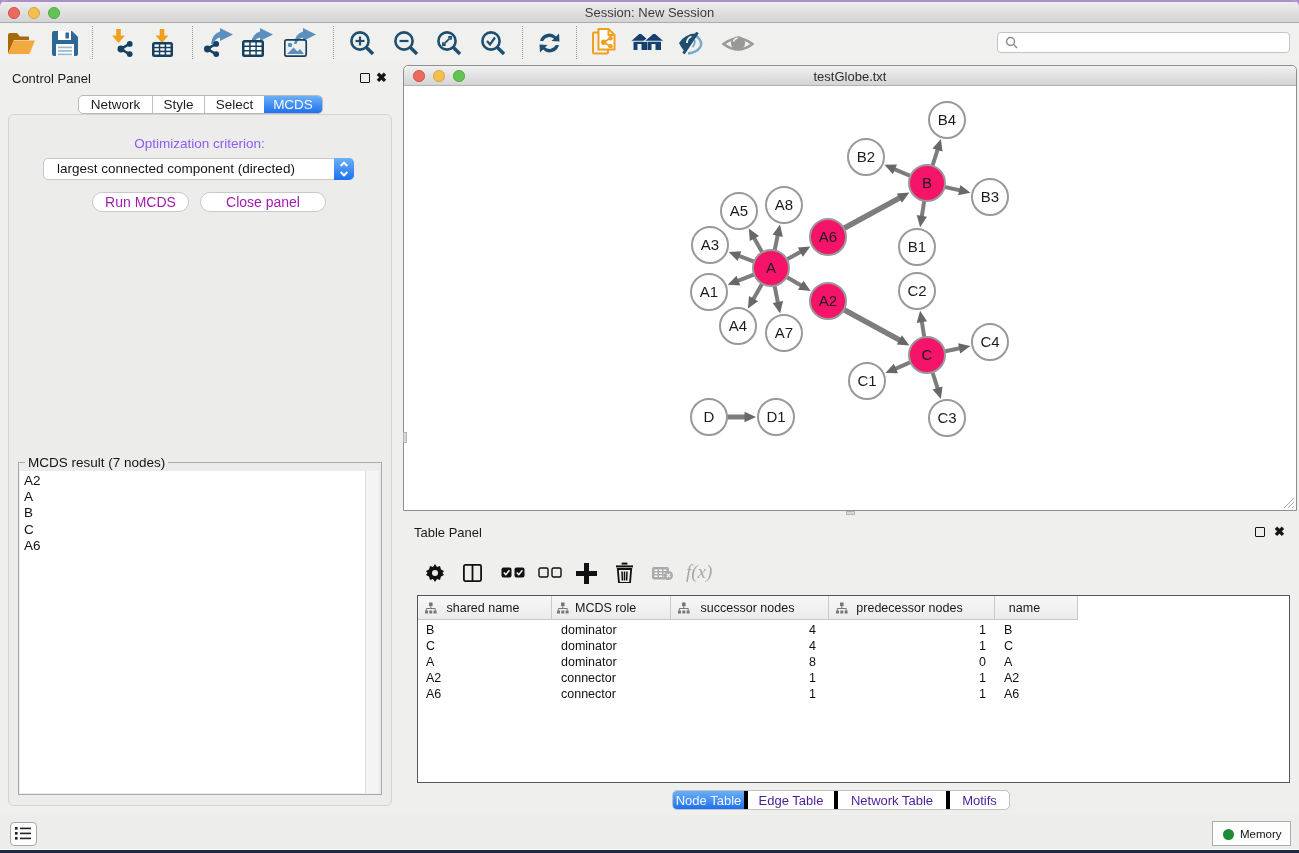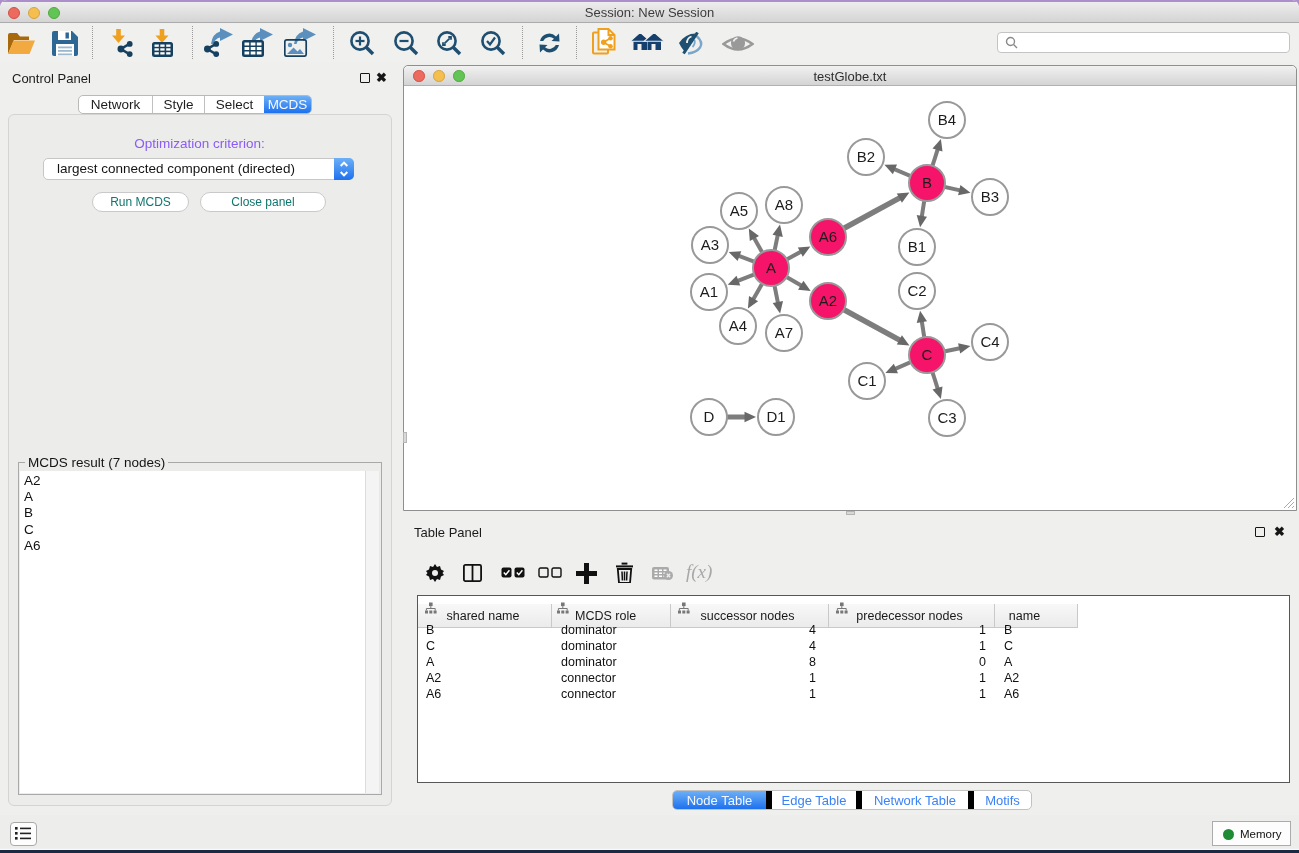--- a/index.html
+++ b/index.html
@@ -17,38 +17,38 @@
 .sq{position:absolute;width:10px;height:10px;border:1.6px solid #151515;border-radius:1px}
 .xx{position:absolute;font-size:13px;font-weight:bold;color:#151515}
 #cpbody{position:absolute;left:8px;top:114px;width:384px;height:692px;background:#ececeb;border:1px solid #d4d4d3;border-radius:6px}
 .tabs{position:absolute;display:flex;height:19px;border:1px solid #b9b9b9;border-radius:5px;background:#fff;overflow:hidden;z-index:5}
 .tab{height:100%;display:flex;align-items:center;justify-content:center;font-size:13.5px;color:#1d1d1d;border-left:1px solid #c0c0c0}
 .tab:first-child{border-left:none}
 .tab.sel{background:linear-gradient(#6db0f7,#1d71ee);color:#f4f8ff;border-left:none}
 #opt{position:absolute;left:0;top:136px;width:399px;text-align:center;font-size:13.5px;color:#8b5cf6}
 #dropdown{position:absolute;left:43px;top:158px;width:311px;height:22px;background:#fff;border:1px solid #c6c6c6;border-radius:5px;font-size:13.5px;color:#141414;line-height:20px;padding-left:13px}
 #stepper{position:absolute;right:-1px;top:-1px;width:20px;height:22px;background:linear-gradient(#6db0f7,#1d71ee);border-radius:0 5px 5px 0}
-.btn{position:absolute;height:20px;background:#fff;border:1px solid #c9c9c9;border-radius:10px;font-size:12px;color:#0f766e;text-align:center;line-height:18px}
+.btn{position:absolute;height:20px;background:#fff;border:1px solid #c9c9c9;border-radius:10px;font-size:14px;color:#a21caf;text-align:center;line-height:18px}
 #groupbox{position:absolute;left:18px;top:462px;width:364px;height:333px;border:1px solid #a9a9a9}
 #grouplabel{position:absolute;left:6px;top:-8px;background:#ececeb;padding:0 3px;font-size:13.5px;color:#141414}
 #mlist{position:absolute;left:1px;top:8px;width:360px;height:322px;background:#fff;font-size:13.5px;color:#111;padding:2px 0 0 4px;line-height:16.2px}
 #mscroll{position:absolute;right:0;top:0;width:15px;height:322px;background:#f4f4f4;border-left:1px solid #dcdcdc;border-right:1px solid #e8e8e8}
 
 #netwin{position:absolute;left:403px;top:65px;width:894px;height:446px;background:#fff;border:1px solid #8f8f8f;border-radius:5px 5px 0 0}
 #nettitle{position:absolute;left:0;top:0;width:100%;height:20px;background:linear-gradient(#f1f1f1,#d4d4d4);border-bottom:1px solid #b1b1b1;border-radius:5px 5px 0 0}
 #nettext{position:absolute;top:3px;width:100%;text-align:center;font-size:13px;color:#2e2e2e}
 
 #tptitle{position:absolute;left:414px;top:525px;font-size:13px;color:#1b1b1b}
 #tbl{position:absolute;left:417px;top:595px;width:873px;height:188px;background:#fff;border:1px solid #565656}
-#thead{position:absolute;left:0;top:8px;width:660px;height:24px;background:linear-gradient(#f8f8f8,#ebebeb);border-bottom:1px solid #c9c9c9;border-right:1px solid #c9c9c9}
+#thead{position:absolute;left:0;top:0;width:660px;height:24px;background:linear-gradient(#f8f8f8,#ebebeb);border-bottom:1px solid #c9c9c9;border-right:1px solid #c9c9c9}
 .hsep{position:absolute;top:0;height:24px;border-left:1px solid #c9c9c9}
 .hlab{position:absolute;top:5px;font-size:12.5px;color:#191919;text-align:center;white-space:nowrap}
 .cell{position:absolute;font-size:12.5px;color:#101010}
 .tabs2{position:absolute;display:flex;height:20px;border:1px solid #c2c2c2;border-radius:5px;background:#fff;overflow:hidden}
-.tab2{height:100%;display:flex;align-items:center;justify-content:center;font-size:13px;color:#3b82f6;border-left:6px solid #000000}
+.tab2{height:100%;display:flex;align-items:center;justify-content:center;font-size:13px;color:#4c1d95;border-left:4px solid #000000}
 .tab2:first-child{border-left:none}
 .tab2.sel{background:linear-gradient(#6db0f7,#1d71ee);color:#f4f8ff;border-left:none}
 
 #statusbar{position:absolute;left:0;top:815px;width:1299px;height:33px;background:#ededeb}
 #listbtn{position:absolute;left:10px;top:7px;width:27px;height:24px;background:#fdfdfd;border:1px solid #a8a8a8;border-radius:4px}
 #membtn{position:absolute;right:8px;top:6px;width:79px;height:25px;background:#fdfdfd;border:1px solid #ababab;font-size:11.5px;color:#111}
 #bottomstrip{position:absolute;left:0;top:849px;width:1299px;height:4px;background:#1b2942;border-top:1px solid #fbfbfb}
 </style></head>
 <body>
 <div id="app">
@@ -213,21 +213,21 @@
         </svg>
       </div>
 </div>
 <div id="cptitle">Control Panel</div>
 <div class="sq" style="left:360px;top:73px"></div>
 <div class="xx" style="left:376px;top:70px">✖</div>
 <div class="tabs" style="left:78px;top:95px">
  <div class="tab" style="width:73px">Network</div>
  <div class="tab" style="width:52px">Style</div>
  <div class="tab" style="width:60px">Select</div>
- <div class="tab sel" style="width:47px">MCDS</div>
+ <div class="tab sel" style="width:58px">MCDS</div>
 </div>
 <div id="cpbody"></div>
 <div id="opt">Optimization criterion:</div>
 <div id="dropdown">largest connected component (directed)
  <div id="stepper"><svg width="20" height="22">
           <path d="M6.7 8 L10 4.6 L13.3 8" fill="none" stroke="#fff" stroke-width="2"></path>
           <path d="M6.7 14 L10 17.4 L13.3 14" fill="none" stroke="#fff" stroke-width="2"></path>
         </svg></div>
 </div>
 <div class="btn" style="left:92px;top:192px;width:97px">Run MCDS</div>
@@ -462,21 +462,21 @@
         <line x1="5.8" y1="3.6" x2="5.8" y2="6" stroke="#777" stroke-width="1"></line>
         <line x1="1.4" y1="6" x2="10.2" y2="6" stroke="#777" stroke-width="1"></line>
         <line x1="1.4" y1="6" x2="1.4" y2="8" stroke="#777" stroke-width="1"></line>
         <line x1="10.2" y1="6" x2="10.2" y2="8" stroke="#777" stroke-width="1"></line>
         <rect x="0" y="8" width="3" height="3" fill="#777"></rect>
         <rect x="4.3" y="8" width="3" height="3" fill="#777"></rect>
         <rect x="8.6" y="8" width="3" height="3" fill="#777"></rect>
       </svg>
 </div>
 <div class="tabs2" style="left:672px;top:790px">
- <div class="tab2 sel" style="width:93px">Node Table</div>
+ <div class="tab2 sel" style="width:71px">Node Table</div>
  <div class="tab2" style="width:90px">Edge Table</div>
  <div class="tab2" style="width:112px">Network Table</div>
  <div class="tab2" style="width:63px">Motifs</div>
 </div>
 <div id="statusbar">
  <div id="listbtn">
         <svg width="17" height="14" style="position:absolute;left:4px;top:4px">
   <rect x="0" y="0" width="2.6" height="2.6" fill="#222"></rect>
           <rect x="5" y="0.6" width="11" height="1.6" fill="#222"></rect>
   <rect x="0" y="5" width="2.6" height="2.6" fill="#222"></rect>

